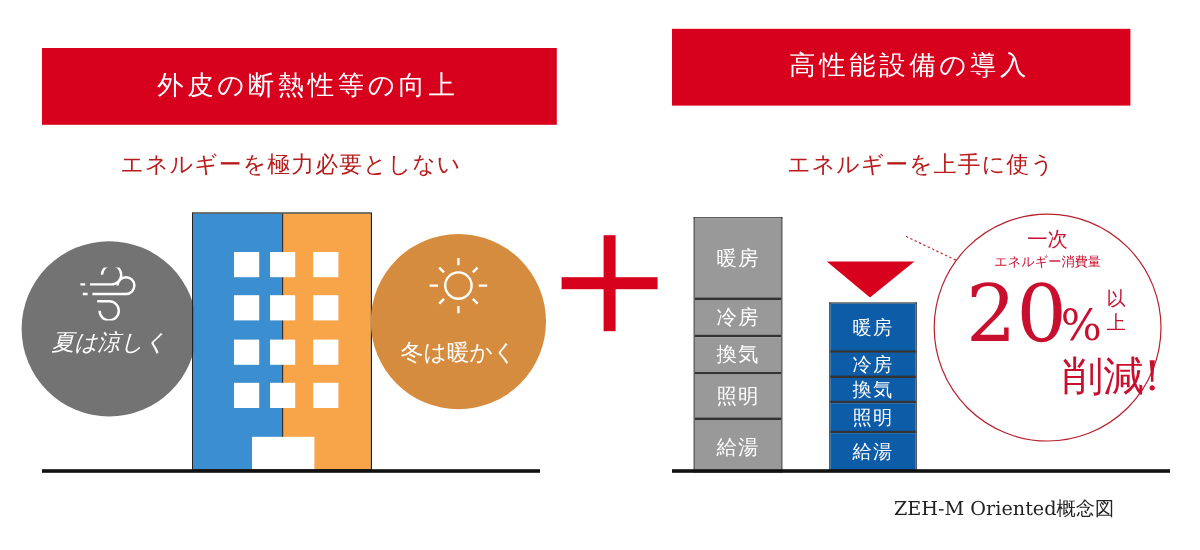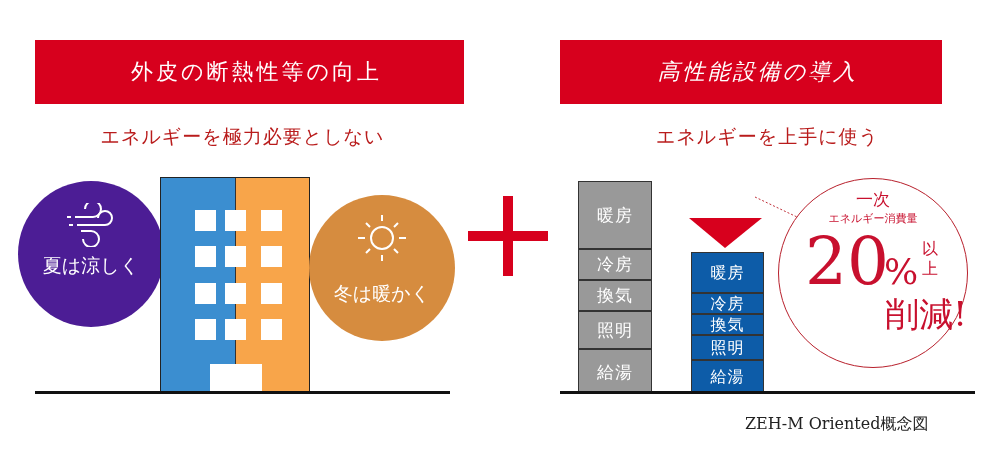--- a/index.html
+++ b/index.html
@@ -13,21 +13,21 @@
   .seg{box-sizing:border-box;border-bottom:2px solid #333;color:#fff;font-size:17px;display:flex;align-items:center;justify-content:center;letter-spacing:1px;}
   .gray .seg{background:#999;}
   .blue .seg{background:#0d5ca8;font-size:16px;line-height:1;}
 </style>
 </head>
 <body>
 
 <div class="abs banner" style="left:35px;top:40px;width:415px;">外皮の断熱性等の向上</div>
 <div class="abs sub" style="left:35px;top:124px;width:415px;">エネルギーを極力必要としない</div>
 
-<div class="abs circle" style="left:18px;top:181px;width:146px;height:146px;background:#4c1d95;">
+<div class="abs circle" style="left:18px;top:201px;width:146px;height:146px;background:#737373;font-style:italic;">
   <svg width="60" height="44" viewBox="0 0 60 44" style="margin-top:22px;" fill="none" stroke="#fff" stroke-width="2">
     <path d="M6 14h4M14 14h18a8 8 0 1 0-8-8"></path>
     <path d="M8 22h4M16 22h28a7 7 0 1 0-7-7"></path>
     <path d="M20 28h10a8 8 0 1 1-8 8"></path>
   </svg>
   <div style="font-size:19px;margin-top:2px;">夏は涼しく</div>
 </div>
 
 <div class="abs" style="left:160px;top:177px;width:150px;height:215px;border:1.5px solid #222;box-sizing:border-box;background:linear-gradient(90deg,#3b8ed0 0 50%,#f8a54a 50% 100%);">
   <div style="position:absolute;left:74px;top:0;width:1px;height:100%;background:#333;"></div>
@@ -54,21 +54,21 @@
   <div style="font-size:19px;margin-top:14px;">冬は暖かく</div>
 </div>
 
 <div class="abs ground" style="left:35px;top:391px;width:415px;"></div>
 
 <div class="abs" style="left:468px;top:196px;width:80px;height:80px;">
   <div style="position:absolute;left:35px;top:0;width:10px;height:80px;background:#d7001d;"></div>
   <div style="position:absolute;left:0;top:35px;width:80px;height:10px;background:#d7001d;"></div>
 </div>
 
-<div class="abs banner" style="left:560px;top:40px;width:368px;font-style:italic;">高性能設備の導入</div>
+<div class="abs banner" style="left:560px;top:24px;width:368px;">高性能設備の導入</div>
 <div class="abs sub" style="left:560px;top:124px;width:415px;">エネルギーを上手に使う</div>
 
 <div class="abs gray" style="left:578px;top:181px;width:74px;border:1.5px solid #333;border-bottom:none;box-sizing:border-box;">
   <div class="seg" style="height:68px;">暖房</div>
   <div class="seg" style="height:31px;">冷房</div>
   <div class="seg" style="height:31px;">換気</div>
   <div class="seg" style="height:38px;">照明</div>
   <div class="seg" style="height:44px;border-bottom:none;">給湯</div>
 </div>
 
@@ -82,21 +82,21 @@
   <div class="seg" style="height:21px;">換気</div>
   <div class="seg" style="height:25px;">照明</div>
   <div class="seg" style="height:31px;border-bottom:none;">給湯</div>
 </div>
 
 <svg class="abs" style="left:755px;top:195px;" width="45" height="25">
   <line x1="0" y1="2" x2="42" y2="22" stroke="#c0303a" stroke-width="1" stroke-dasharray="2,2"></line>
 </svg>
 
 <div class="abs" style="left:778px;top:178px;width:190px;height:190px;border:1.5px solid #b8202c;border-radius:50%;box-sizing:border-box;color:#c8102e;text-align:center;">
-  <div style="font-size:17px;margin-top:12px;line-height:18px;font-family:Liberation Serif, serif;">一次</div>
+  <div style="font-size:17px;margin-top:12px;line-height:18px;">一次</div>
   <div style="font-size:11px;line-height:20px;">エネルギー消費量</div>
   <div style="position:relative;height:70px;">
     <span style="font-size:66px;line-height:70px;position:absolute;left:26px;top:-2px;">20</span>
     <span style="font-size:36px;position:absolute;left:105px;top:22px;">%</span>
     <span style="font-size:16px;position:absolute;left:143px;top:10px;">以</span>
     <span style="font-size:16px;position:absolute;left:143px;top:30px;">上</span>
   </div>
   <div style="font-size:34px;line-height:30px;text-align:right;">削減!</div>
 </div>
 

